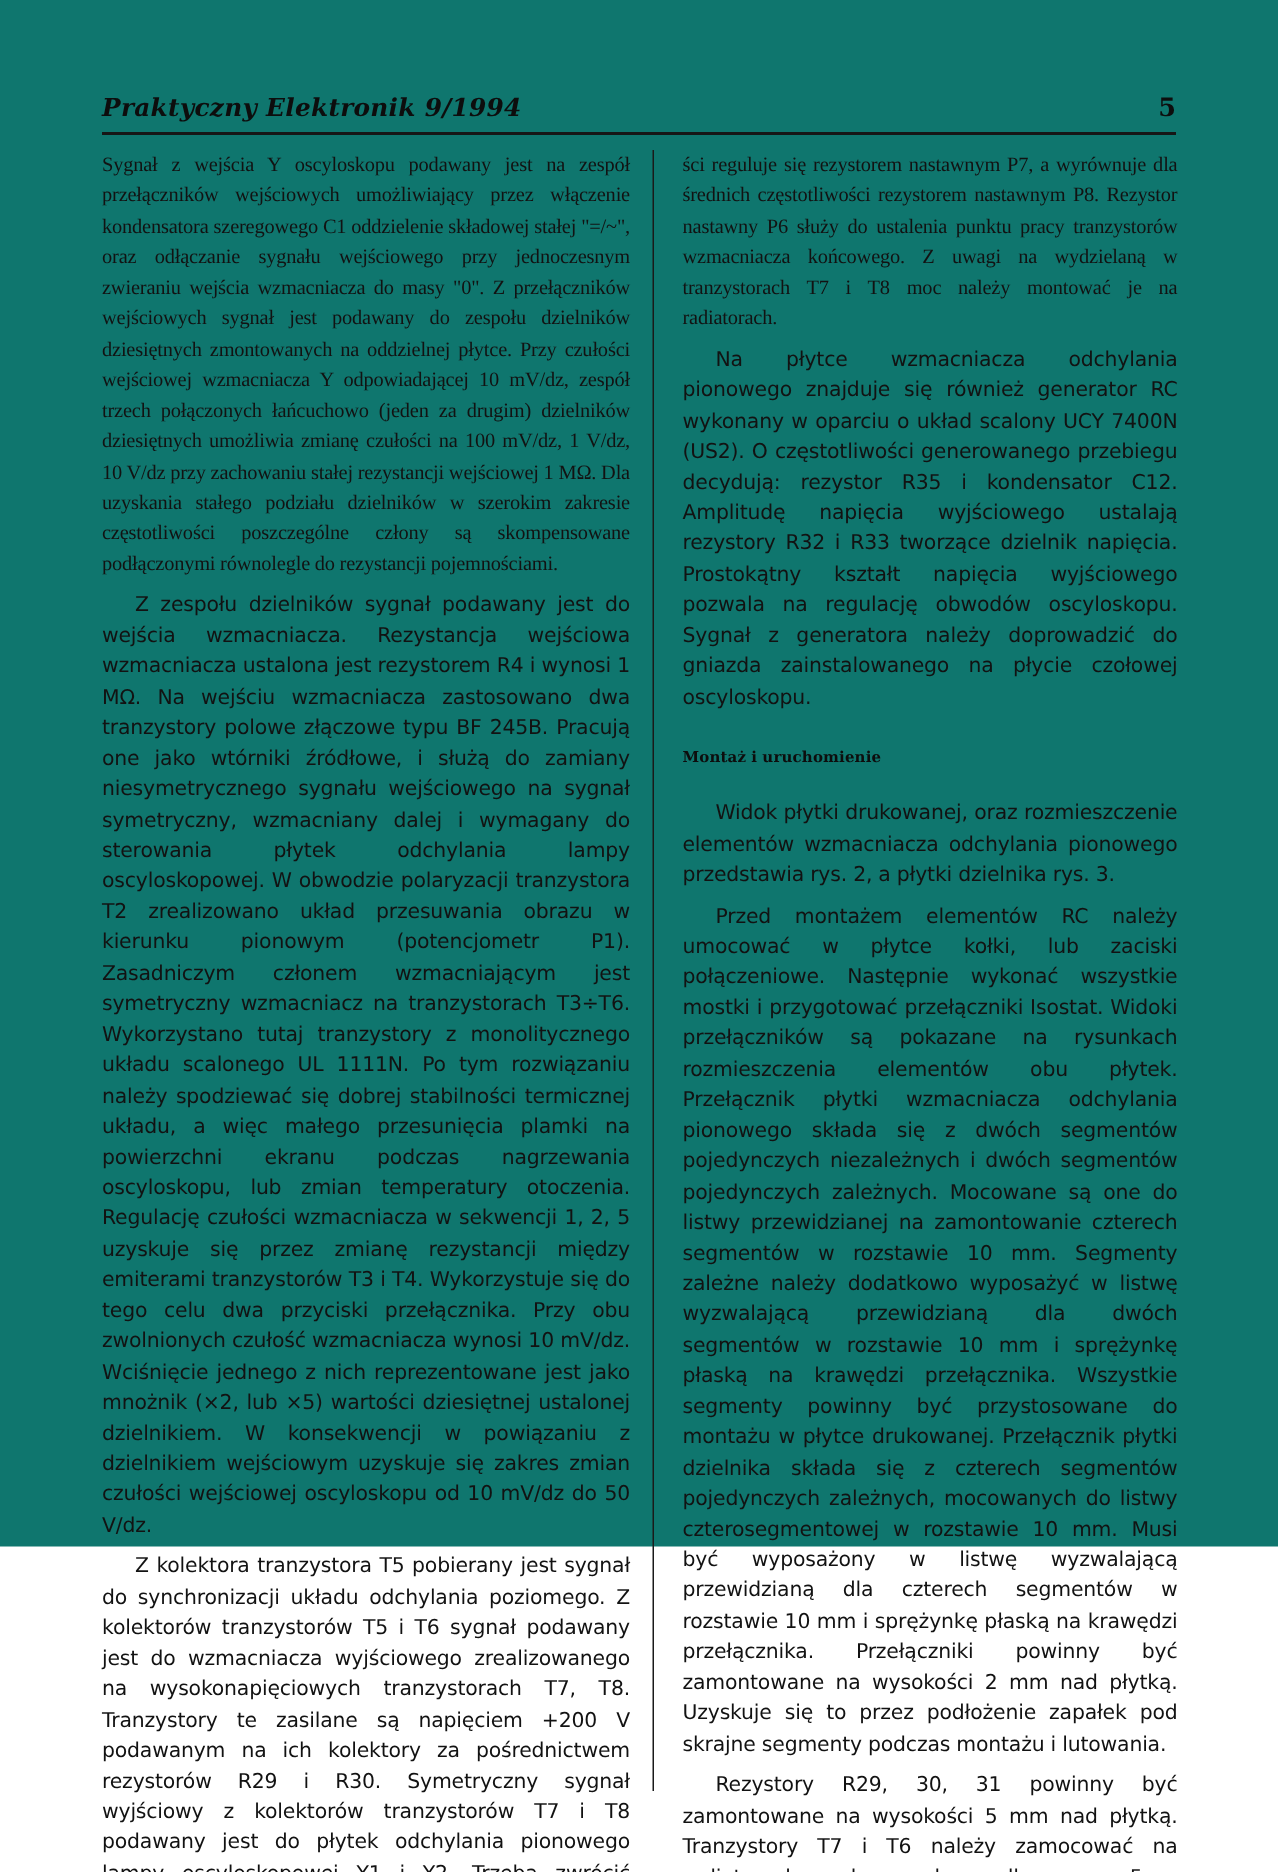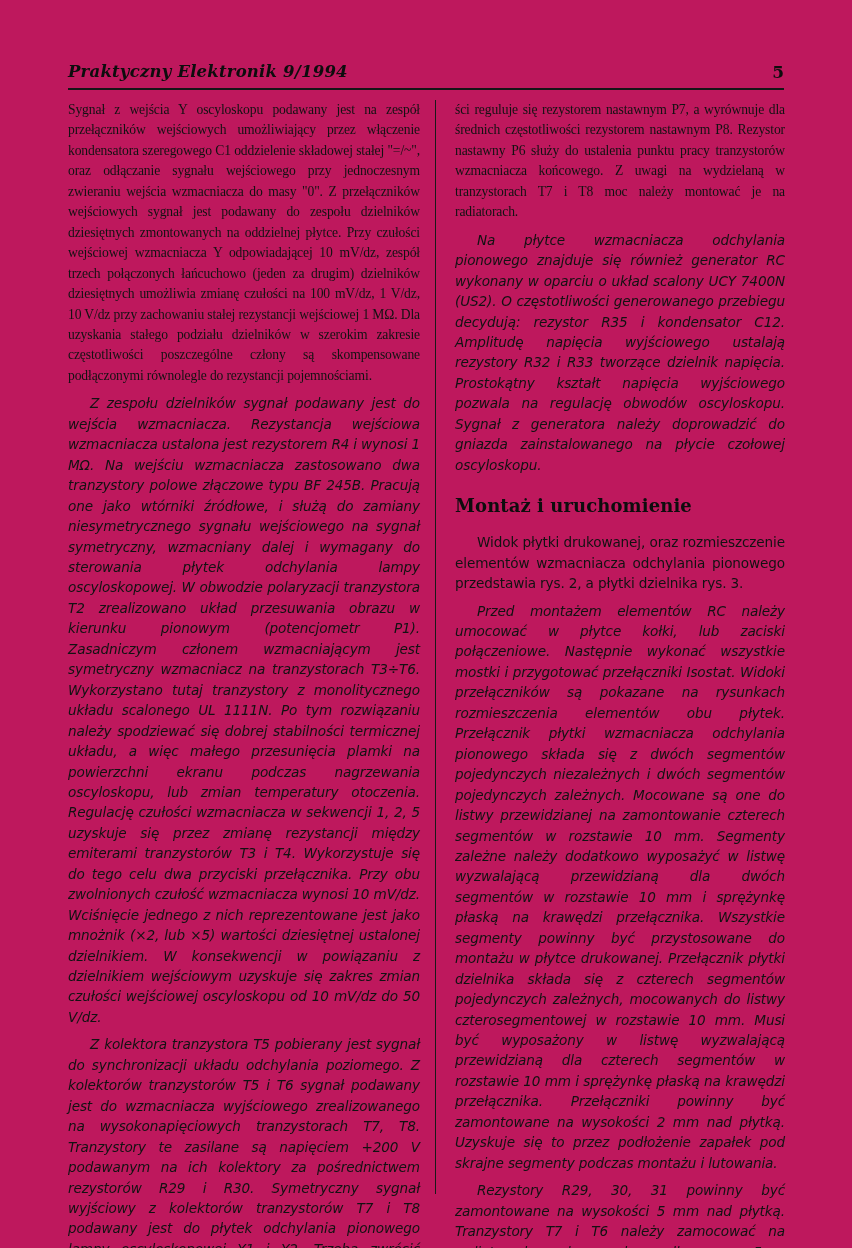--- a/index.html
+++ b/index.html
@@ -12,22 +12,22 @@
     height: 1248px;
     position: relative;
     font-family: "DejaVu Sans", sans-serif;
     color: #100f0f;
     overflow: hidden;
   }
   .page {
     position: absolute;
     left: 0; top: 0;
     width: 852px;
-    height: 1248px;
-    background: #be185d;
+    height: 1031px;
+    background: #0f766e;
   }
 
   
   .masthead {
     position: absolute;
     left: 68px;
     top: 62px;
     width: 716px;
     height: 34px;
   }
@@ -96,26 +96,25 @@
   .column p {
     margin: 0;
     text-indent: 22px;
   }
   .column p.cont {
     text-indent: 0;
     font-family: Liberation Serif, serif;
   }
   .column p + p {
     margin-top: 7px;
-    font-style: italic;
   }
   .column h2 {
     font-family: "DejaVu Serif", serif;
     font-weight: bold;
-    font-size: 18px;
+    font-size: 10px;
     line-height: 20px;
     letter-spacing: 0.1px;
     margin: 21px 0 11px 0;
     text-indent: 0;
     text-align: left;
     color: #0d0d0d;
   }
   .column h2 + p {
     margin-top: 16px;
   }

